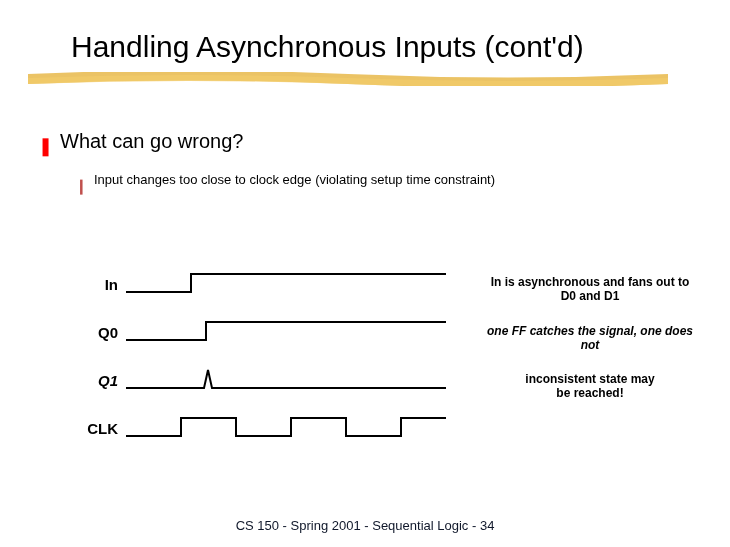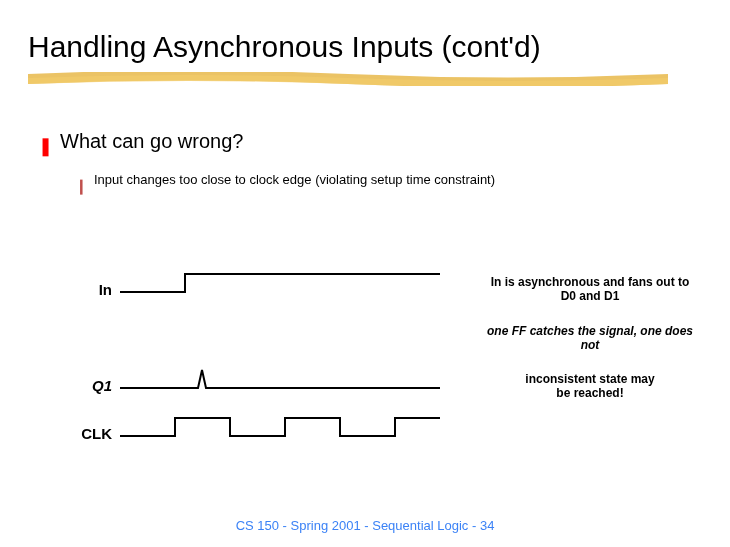--- a/index.html
+++ b/index.html
@@ -11,20 +11,21 @@
     color: #000;
     position: relative;
     overflow: hidden;
   }
   .title {
     font-size: 30px;
     padding: 30px 0 0 28px;
     font-weight: normal;
     position: relative;
     z-index: 2;
+    margin-left: 43px;
   }
   .title-underline {
     position: absolute;
     top: 72px;
     left: 28px;
     width: 640px;
     height: 14px;
     z-index: 1;
   }
   .bullet-z {
@@ -59,23 +60,23 @@
   }
   .waveform-area {
     position: absolute;
     top: 270px;
     left: 55px;
     width: 390px;
     height: 200px;
   }
   .signal-row {
     position: absolute;
-    left: 10px;
+    left: 16px;
     display: flex;
-    align-items: flex-end;
+    align-items: center;
   }
   .signal-label {
     width: 55px;
     text-align: right;
     font-size: 15px;
     font-weight: bold;
     padding-right: 8px;
   }
   .anno {
     position: absolute;
@@ -87,21 +88,21 @@
     line-height: 1.15;
   }
   .footer {
     position: absolute;
     bottom: 14px;
     left: 0;
     width: 730px;
     text-align: center;
     font-size: 13px;
     font-family: Arial, sans-serif;
-    color: #3b82f6;
+    color: #0f172a;
   }
 </style>
 </head>
 <body>
 
 <div class="title">Handling Asynchronous Inputs (cont'd)</div>
 
 <svg class="title-underline" viewBox="0 0 640 14" preserveAspectRatio="none">
   <path d="M0,7 Q160,0 320,7 T640,7" stroke="#e8b84a" stroke-width="10" fill="none" stroke-linecap="round" opacity="0.85"></path>
   <path d="M0,9 Q160,3 320,9 T640,9" stroke="#f2cc6a" stroke-width="6" fill="none" stroke-linecap="round" opacity="0.7"></path>
@@ -115,20 +116,26 @@
 
 <div class="waveform-area">
 
   <div class="signal-row" style="top:0;">
     <div class="signal-label">In</div>
     <svg width="320" height="28">
       <polyline points="0,22 65,22 65,4 320,4" fill="none" stroke="#000" stroke-width="2"></polyline>
     </svg>
   </div>
 
+  <div class="signal-row" style="top:48px;">
+    <div class="signal-label">Q0</div>
+    <svg width="320" height="28">
+      <polyline points="0,22 80,22 80,4 320,4" fill="none" stroke="#000" stroke-width="2"></polyline>
+    </svg>
+  </div>
 
   <div class="signal-row" style="top:96px;font-style:italic;">
     <div class="signal-label">Q1</div>
     <svg width="320" height="28">
       <polyline points="0,22 78,22 82,4 86,22 320,22" fill="none" stroke="#000" stroke-width="2"></polyline>
     </svg>
   </div>
 
   <div class="signal-row" style="top:144px;">
     <div class="signal-label">CLK</div>

